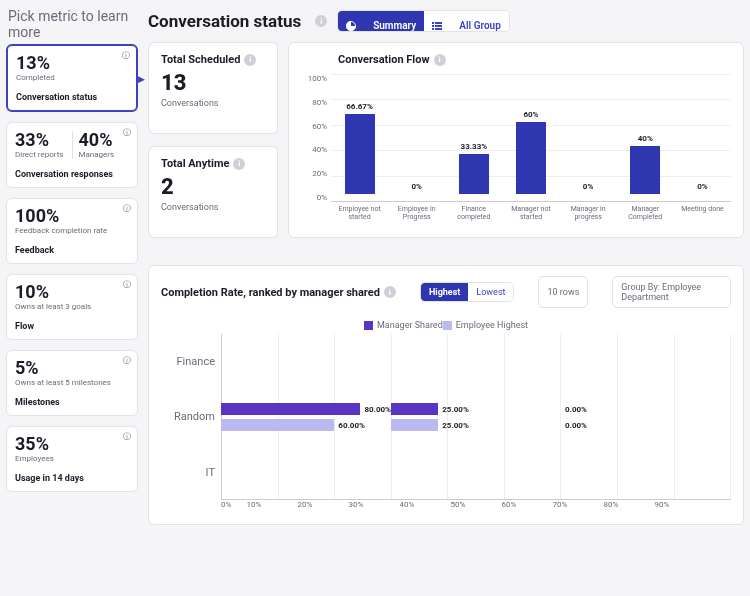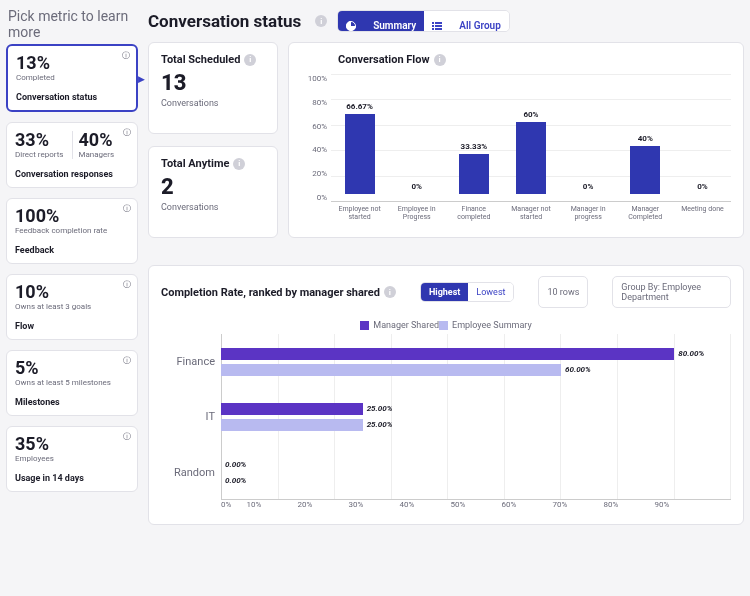--- a/index.html
+++ b/index.html
@@ -70,21 +70,21 @@
   .swatch{width:9px;height:9px;display:inline-block;}
   .sw-a{background:#5b34c4;}
   .sw-b{background:var(--accent);}
   
   .hchart{display:flex;font-size:8px;color:var(--text-sub);}
   .hchart-y{width:60px;display:flex;flex-direction:column;padding-bottom:14px;}
   .hrow-label{flex:1;display:flex;align-items:center;justify-content:flex-end;padding-right:6px;color:var(--text-sub);font-size:11px;}
   .hchart-plot{flex:1;position:relative;height:180px;}
   .hgrid{position:absolute;inset:0 0 14px 0;display:flex;border-left:1px solid #ccc;border-bottom:1px solid #ccc;}
   .hgrid div{flex:1;border-right:1px solid #eee;}
-  .hrows{position:absolute;inset:0 0 14px 0;display:flex;flex-direction:column;font-style:italic;}
+  .hrows{position:absolute;inset:0 0 14px 0;display:flex;flex-direction:row;}
   .hrow{flex:1;display:flex;flex-direction:column;justify-content:center;gap:4px;}
   .hbar{height:12px;display:flex;align-items:center;}
   .hbar-fill{height:100%;}
   .hbar-a .hbar-fill{background:#5b34c4;}
   .hbar-b .hbar-fill{background:var(--accent);}
   .hbar-val{font-size:8px;font-weight:700;color:var(--text);margin-left:4px;white-space:nowrap;}
   .hxaxis{position:absolute;left:0;right:0;bottom:0;height:14px;display:flex;}
   .hxaxis span{flex:1;font-size:8px;text-align:left;transform:translateX(-50%);position:relative;left:0;}
   .hxaxis span:first-child{transform:none;}
 </style>
@@ -293,28 +293,28 @@
         <div class="sel">10 rows</div>
         <div class="sel" style="flex:1">Group By: Employee Department</div>
       </div>
       <div class="legend">
         <div class="legend-item">
             <span class="swatch sw-a"></span>
             <span>Manager Shared</span>
           </div>
         <div class="legend-item">
             <span class="swatch sw-b"></span>
-            <span>Employee Summary</span>
+            <span>Employee Highest</span>
           </div>
       </div>
       <div class="hchart">
         <div class="hchart-y" id="hchart-y">
             <div class="hrow-label">Finance</div>
+            <div class="hrow-label">Random</div>
             <div class="hrow-label">IT</div>
-            <div class="hrow-label">Random</div>
           </div>
         <div class="hchart-plot">
           <div class="hgrid" id="hgrid">
               <div></div>
               <div></div>
               <div></div>
               <div></div>
               <div></div>
               <div></div>
               <div></div>

